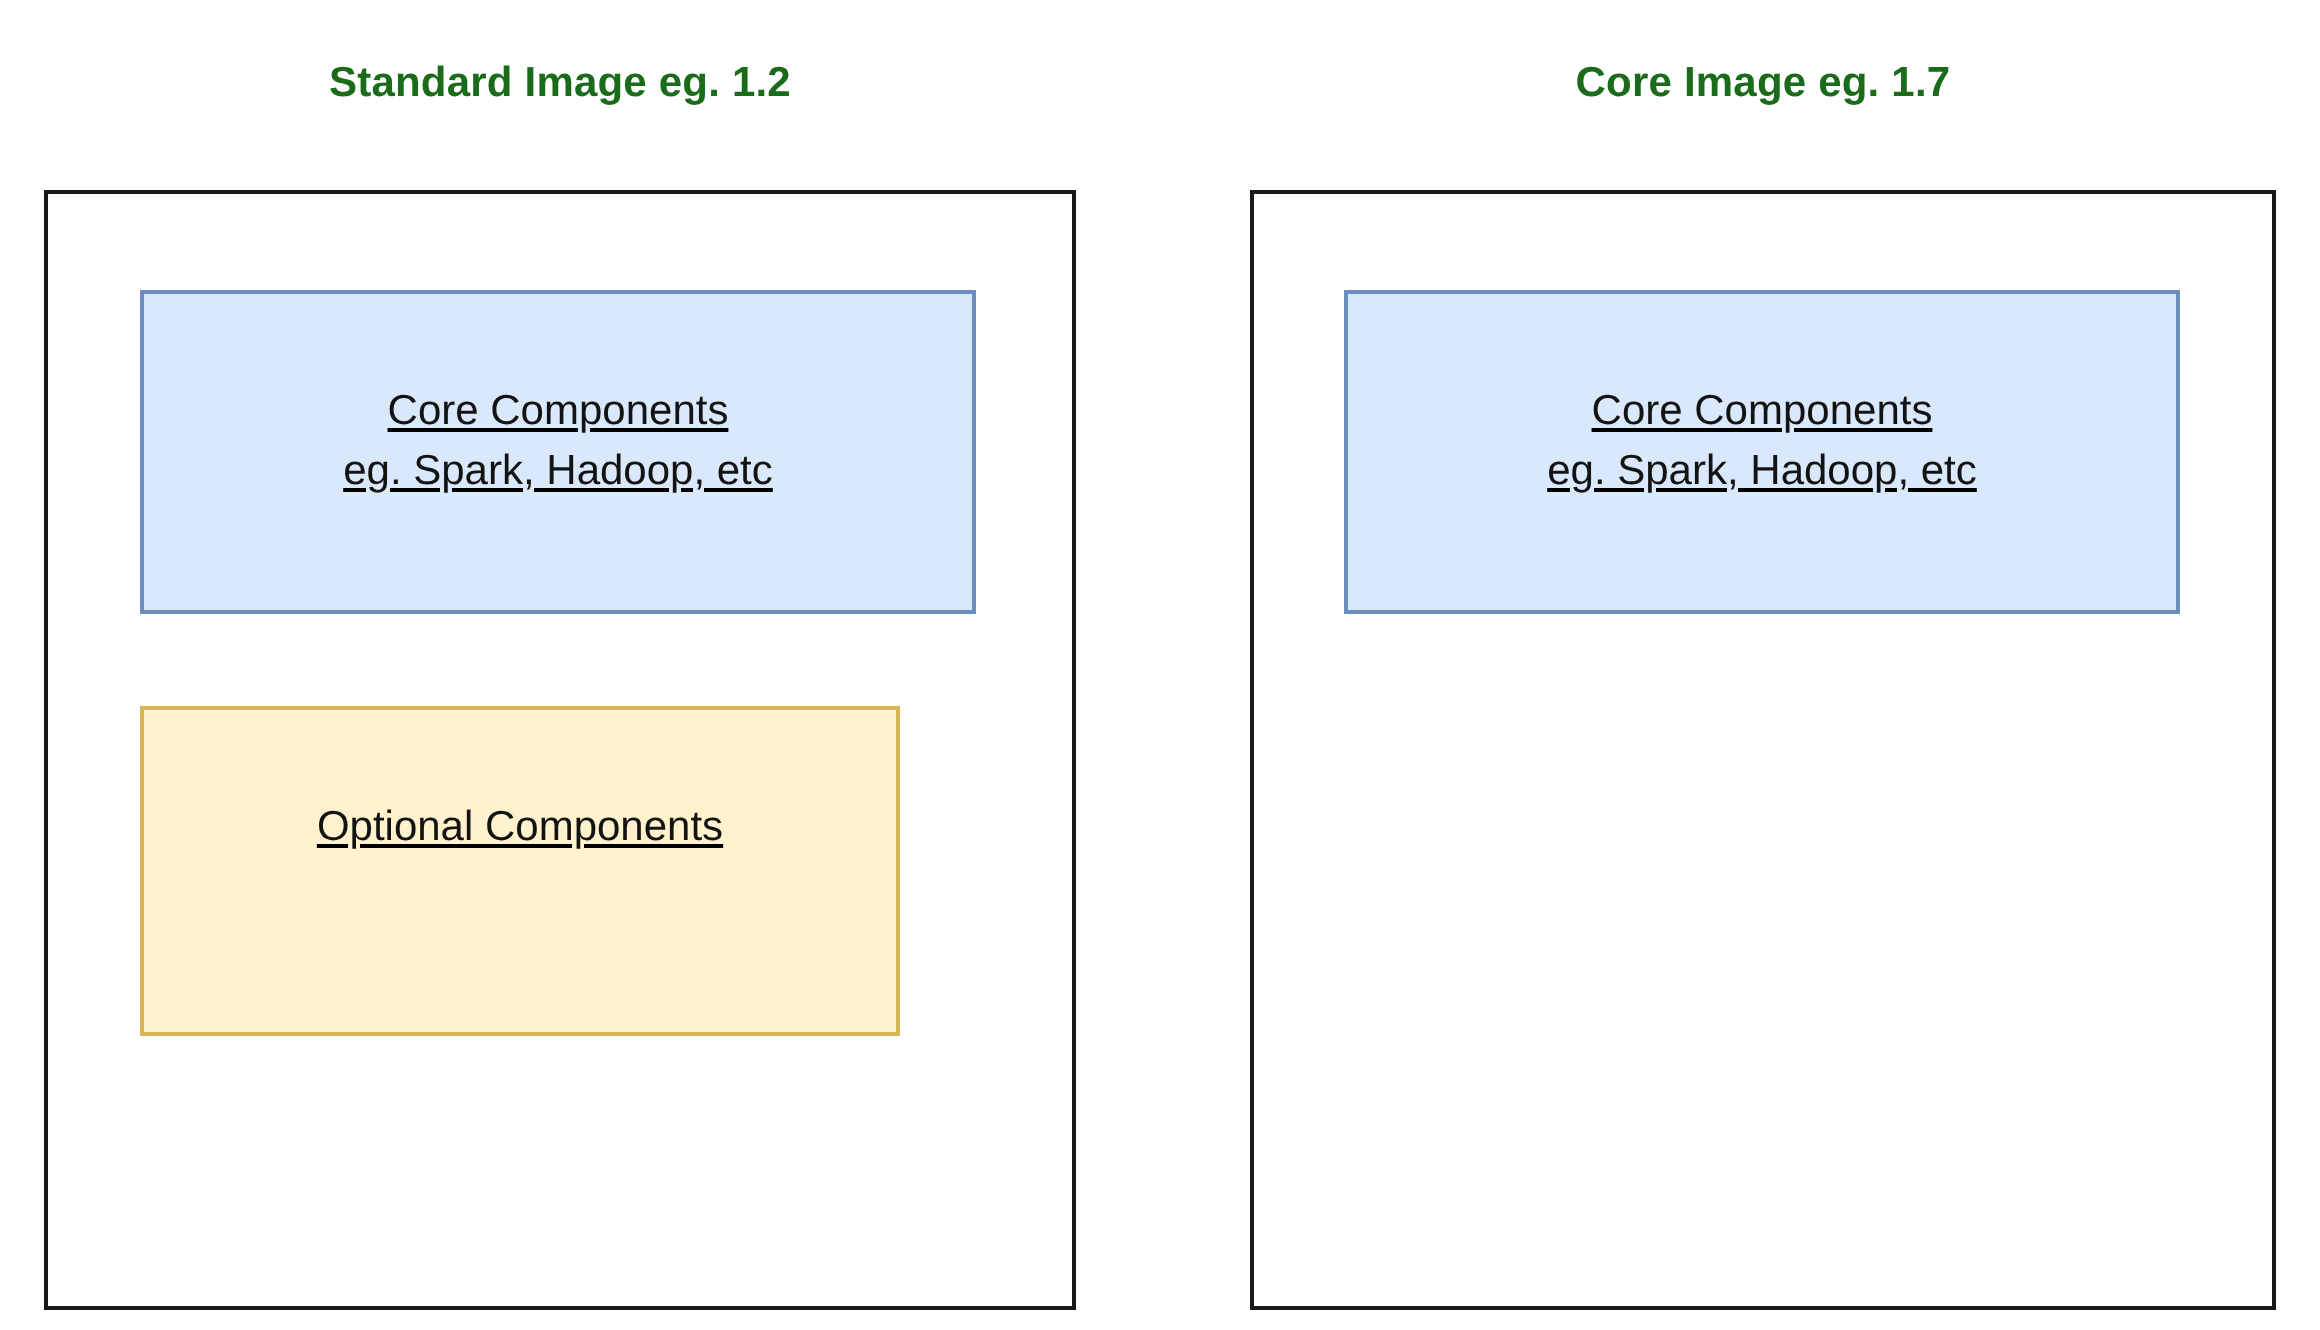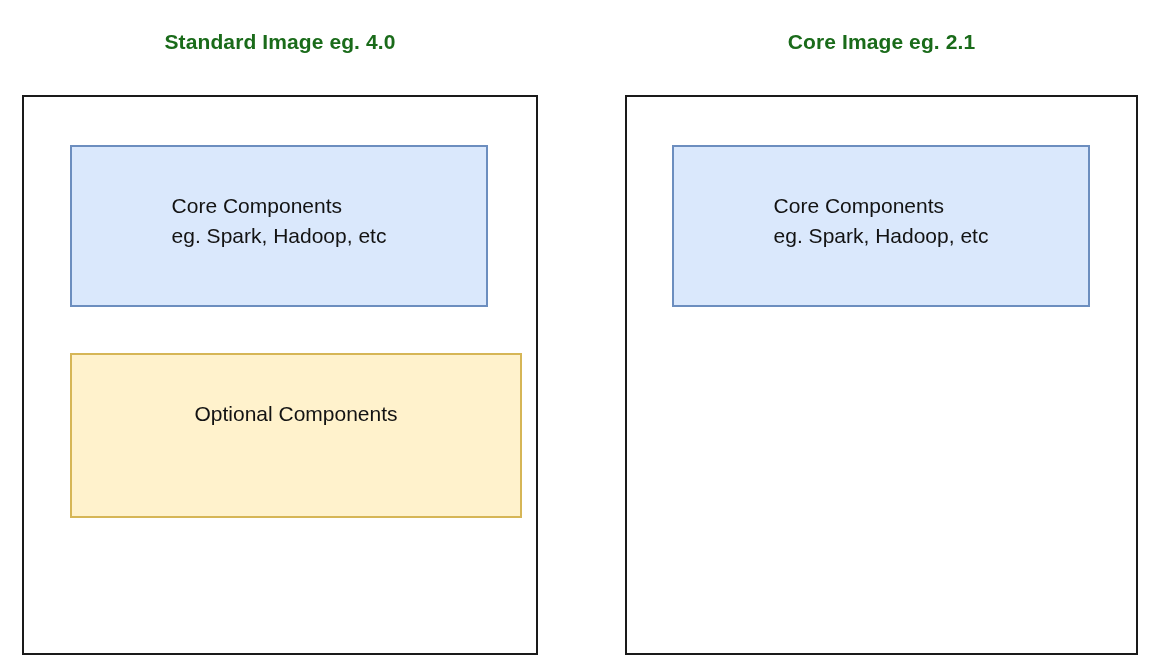--- a/index.html
+++ b/index.html
@@ -63,20 +63,22 @@
   }
 
   
   .component-box {
     position: absolute;
     box-sizing: border-box;
     display: flex;
     flex-direction: column;
     align-items: center;
     justify-content: flex-start;
+    text-align: center;
+    text-decoration: underline;
   }
   .component-box .box-lines {
     margin-top: 44px;
   }
   .component-box .box-line {
     font-size: 21px;
     color: #131313;
     line-height: 1.42;
     white-space: nowrap;
   }
@@ -93,39 +95,39 @@
   
   #box-core-standard {
     left: 70px;
     top: 145px;
     width: 418px;
     height: 162px;
   }
   #box-optional-standard {
     left: 70px;
     top: 353px;
-    width: 452px;
+    width: 380px;
     height: 165px;
   }
   
   #box-core-core {
     left: 672px;
     top: 145px;
     width: 418px;
     height: 162px;
   }
 </style>
 </head>
 <body>
 
 <div class="diagram-canvas">
 
-  <div class="panel-title" id="title-left">Standard Image eg. 4.0</div>
+  <div class="panel-title" id="title-left">Standard Image eg. 1.2</div>
 
-  <div class="panel-title" id="title-right">Core Image eg. 2.1</div>
+  <div class="panel-title" id="title-right">Core Image eg. 1.7</div>
 
   <div class="image-container" id="container-standard"></div>
 
   <div class="image-container" id="container-core"></div>
 
   <div class="component-box box-core" id="box-core-standard">
     <div class="box-lines">
       <div class="box-line">Core Components</div>
       <div class="box-line">eg. Spark, Hadoop, etc</div>
     </div>

